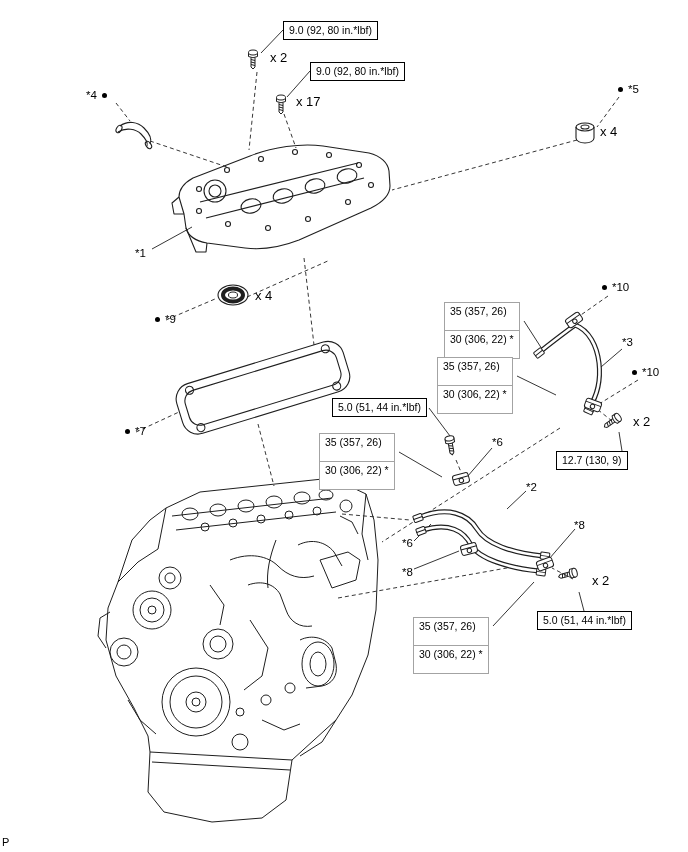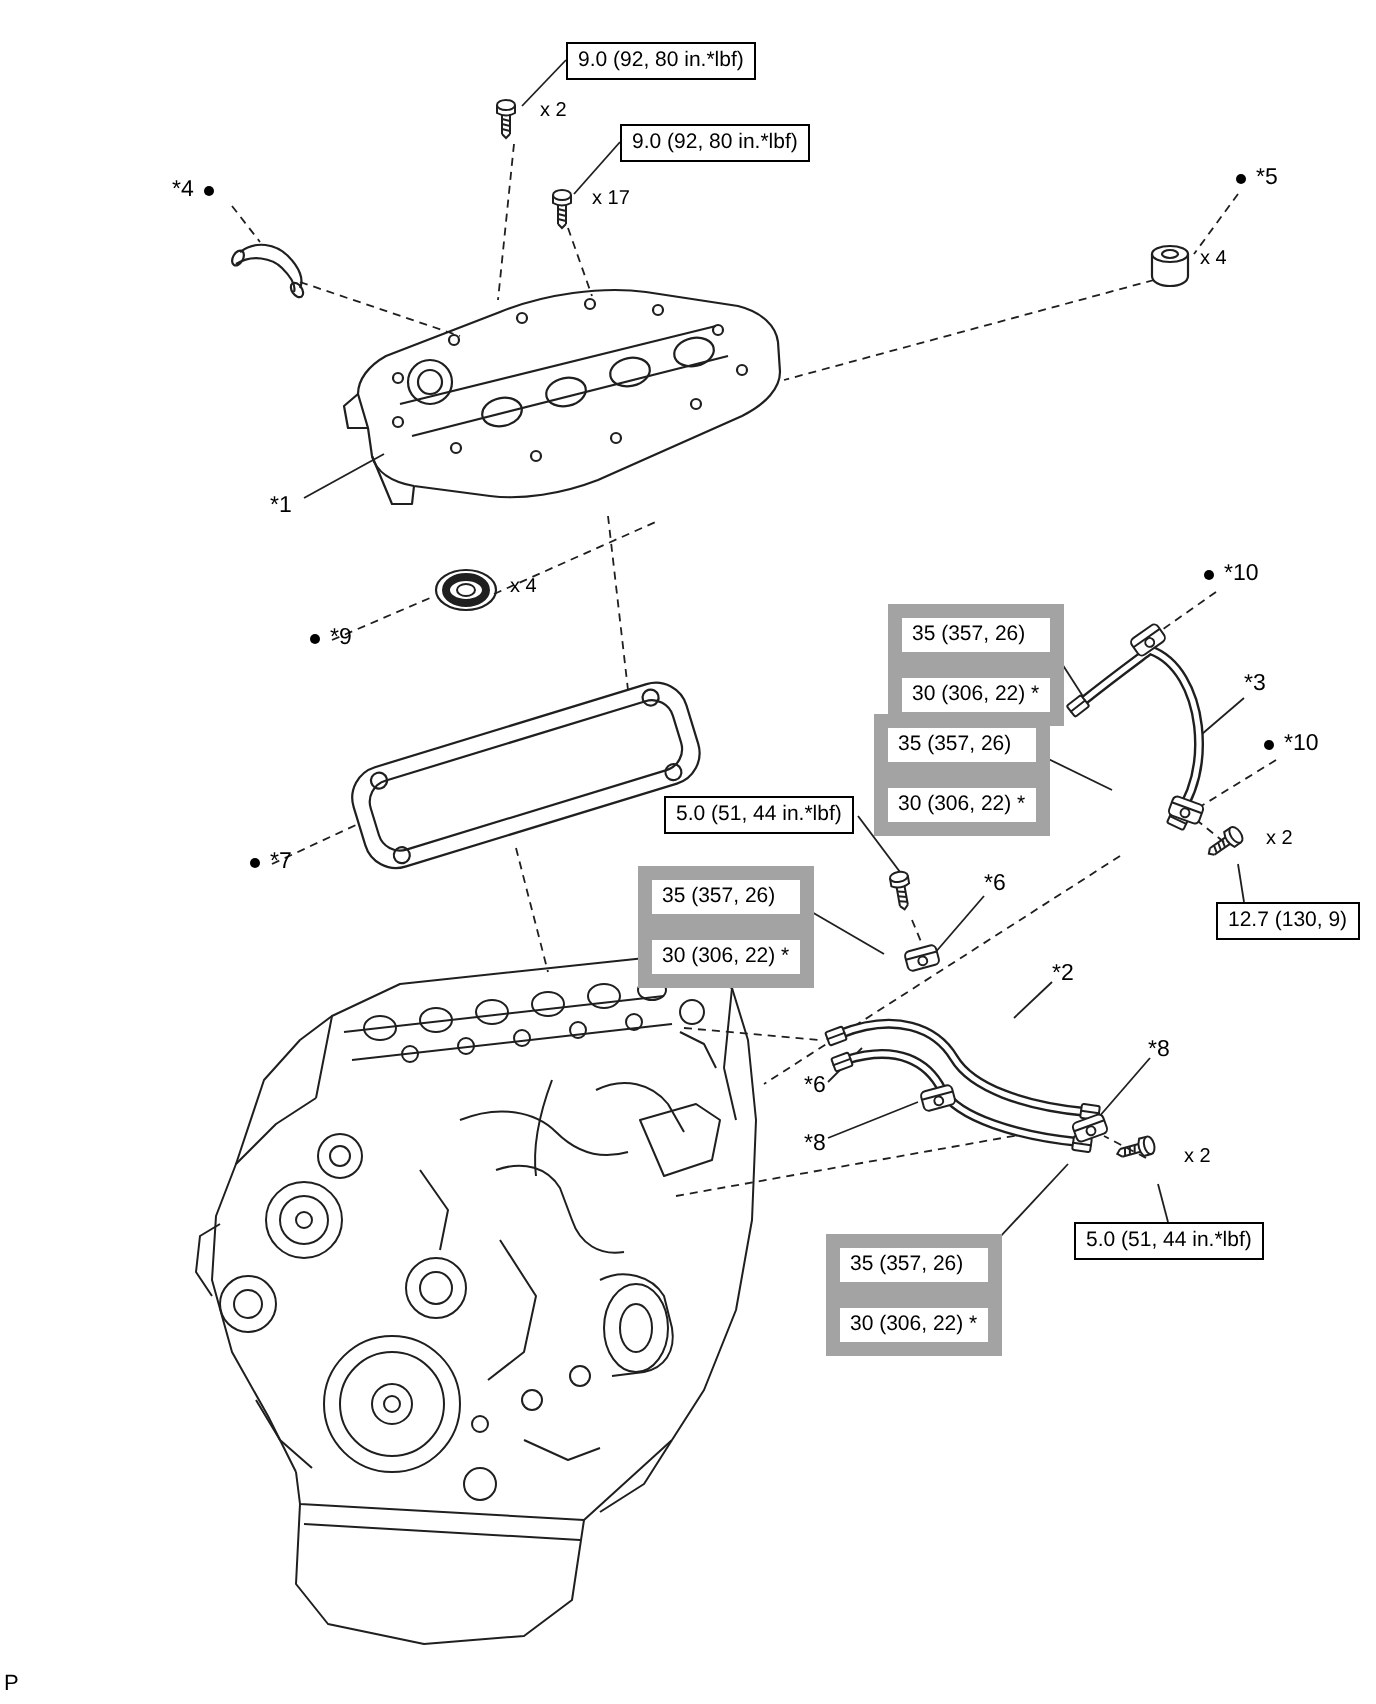--- a/index.html
+++ b/index.html
@@ -1,25 +1,25 @@
 <!DOCTYPE html>
 <html><head>
 <meta charset="utf-8">
 <style>
   html,body{margin:0;padding:0;background:#fff}
   body{font-family:"Liberation Sans",sans-serif;color:#000}
   #canvas{position:relative;width:688px;height:852px;background:#fff;overflow:hidden}
   #art{position:absolute;left:0;top:0}
   .torque-box,.torque-stack{position:absolute;white-space:nowrap;font-size:10.5px}
   .torque-box{border:1px solid #000;background:#fff;padding:2px 5px 3px;line-height:12px}
-  .torque-stack .row{border:7px solid #a3a3a3;background:#fff;padding:2px 5px 3px;line-height:12px}
+  .torque-stack .row{border:1px solid #a3a3a3;background:#fff;padding:2px 5px 13px;line-height:12px}
   .torque-stack .row+.row{margin-top:-1px}
   .callout{position:absolute;display:flex;align-items:center;gap:5px;font-size:11.5px;white-space:nowrap}
   .dot{width:5px;height:5px;border-radius:50%;background:#000;flex:0 0 auto}
-  .qty{position:absolute;font-size:10px;white-space:nowrap}
+  .qty{position:absolute;font-size:13px;white-space:nowrap}
   .footer{position:absolute;left:2px;top:836px;font-size:11px}
 </style>
 </head>
 <body>
 
 <div id="canvas">
 
 <svg id="art" width="688" height="852" viewBox="0 0 688 852">
   <defs>
     <g id="bolt-glyph" stroke="#1f1f1f" fill="#fff" stroke-width="1">
@@ -240,21 +240,21 @@
   <div class="row">30 (306, 22) *</div>
 </div>
 
 <div class="torque-box" style="left:332px;top:398px">5.0 (51, 44 in.*lbf)</div>
 
 <div class="torque-stack" style="left:319px;top:433px">
   <div class="row">35 (357, 26)</div>
   <div class="row">30 (306, 22) *</div>
 </div>
 
-<div class="torque-box" style="left:608px;top:451px">12.7 (130, 9)</div>
+<div class="torque-box" style="left:556px;top:451px">12.7 (130, 9)</div>
 <div class="torque-box" style="left:537px;top:611px">5.0 (51, 44 in.*lbf)</div>
 
 <div class="torque-stack" style="left:413px;top:617px">
   <div class="row">35 (357, 26)</div>
   <div class="row">30 (306, 22) *</div>
 </div>
 
 <div class="callout" style="left:86px;top:89px">
   <span>*4</span>
   <span class="dot"></span>

